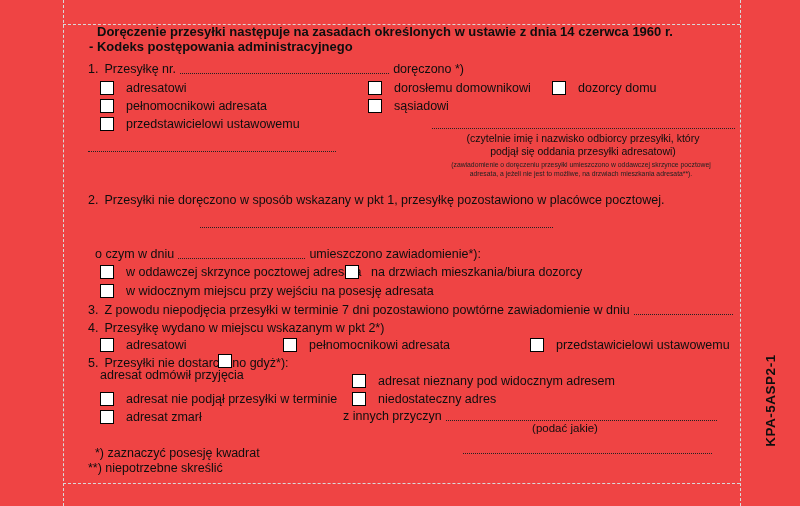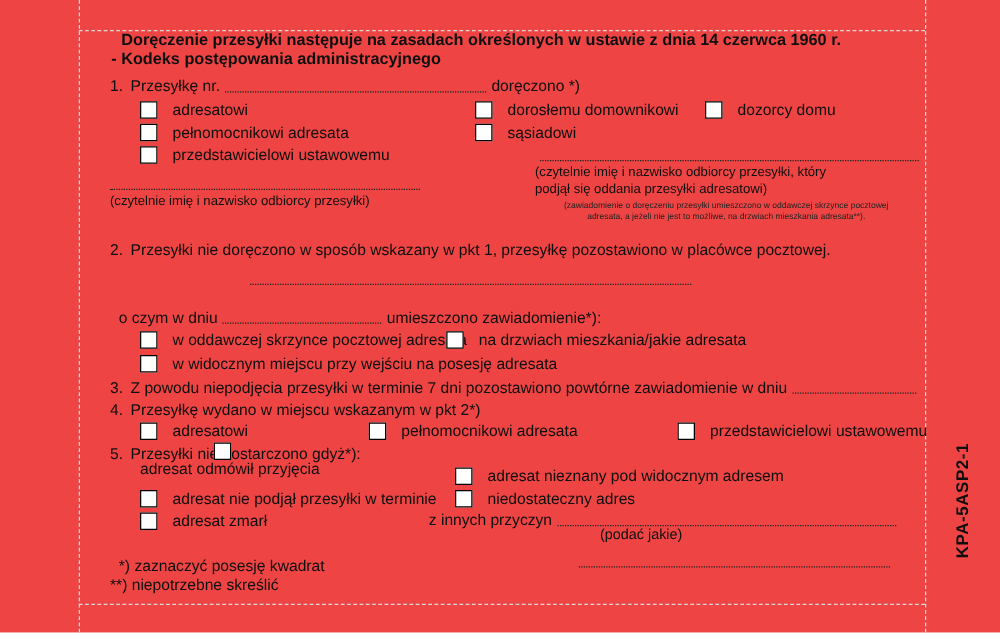--- a/index.html
+++ b/index.html
@@ -8,24 +8,24 @@
     font-family:"Liberation Sans",sans-serif;color:#0e0e0e;
   }
   .abs{position:absolute;}
   .cut-v{position:absolute;top:0;height:506px;width:0;border-left:1px dashed #d9d9d9;}
   .cut-h{position:absolute;height:0;border-top:1px dashed #d9d9d9;}
   .hdr{font-weight:bold;font-size:13px;line-height:15px;white-space:nowrap;}
   .row{display:flex;align-items:flex-start;font-size:12.5px;line-height:14px;white-space:nowrap;}
   .row .num{margin-right:6px;}
   .dots{flex:1 1 auto;height:11px;border-bottom:1.5px dotted #222;margin:0 4px;min-width:20px;}
   .hline{position:absolute;height:0;border-top:1.5px dotted #222;}
-  .opt{position:absolute;display:flex;align-items:center;white-space:nowrap;margin-left:12px;}
+  .opt{position:absolute;display:flex;align-items:flex-end;white-space:nowrap;}
   .cb{width:12px;height:12px;border:1.5px solid #000;background:#fff;flex:0 0 auto;margin-right:12px;}
   .opt .lbl{font-size:12.5px;line-height:14px;}
-  .cap{font-size:10.5px;line-height:12.5px;}
+  .cap{font-size:10.5px;line-height:12.5px;text-align:center;}
   .tiny{font-size:6.8px;line-height:8.6px;text-align:center;color:#222;}
   .fn{font-size:12.5px;line-height:14px;white-space:nowrap;}
   .code{
     font-weight:bold;font-size:13.5px;letter-spacing:0.5px;text-align:center;
     transform:rotate(-90deg);white-space:nowrap;
   }
 </style>
 </head>
 <body>
 
@@ -71,21 +71,20 @@
     <span class="lbl">przedstawicielowi ustawowemu</span>
   </div>
 
   <div class="hline" style="top:128px;left:432px;width:303px;"></div>
   <div class="abs cap" style="left:428px;top:132px;width:310px;">
     <div>(czytelnie imię i nazwisko odbiorcy przesyłki, który</div>
     <div>podjął się oddania przesyłki adresatowi)</div>
   </div>
 
   <div class="hline" style="top:151px;left:88px;width:248px;"></div>
-  <div class="abs cap" style="left:88px;top:155px;width:248px;">(czytelnie imię i nazwisko odbiorcy przesyłki)</div>
 
   <div class="abs tiny" style="left:418px;top:161px;width:326px;">
     <div>(zawiadomienie o doręczeniu przesyłki umieszczono w oddawczej skrzynce pocztowej</div>
     <div>adresata, a jeżeli nie jest to możliwe, na drzwiach mieszkania adresata**).</div>
   </div>
 
   <div class="abs row" style="left:88px;top:193px;">
     <span class="num">2.</span>
     <span>Przesyłki nie doręczono w sposób wskazany w pkt 1, przesyłkę pozostawiono w placówce pocztowej.</span>
   </div>
@@ -96,21 +95,21 @@
     <span class="dots"></span>
     <span>umieszczono zawiadomienie*):</span>
   </div>
 
   <div class="opt" style="left:100px;top:265px;">
     <span class="cb"></span>
     <span class="lbl">w oddawczej skrzynce pocztowej adresata</span>
   </div>
   <div class="opt" style="left:345px;top:265px;">
     <span class="cb"></span>
-    <span class="lbl">na drzwiach mieszkania/jakie adresata</span>
+    <span class="lbl">na drzwiach mieszkania/biura dozorcy</span>
   </div>
   <div class="opt" style="left:100px;top:284px;">
     <span class="cb"></span>
     <span class="lbl">w widocznym miejscu przy wejściu na posesję adresata</span>
   </div>
 
   <div class="abs row" style="left:88px;top:303px;width:649px;">
     <span class="num">3.</span>
     <span>Z powodu niepodjęcia przesyłki w terminie 7 dni pozostawiono powtórne zawiadomienie w dniu</span>
     <span class="dots"></span>

